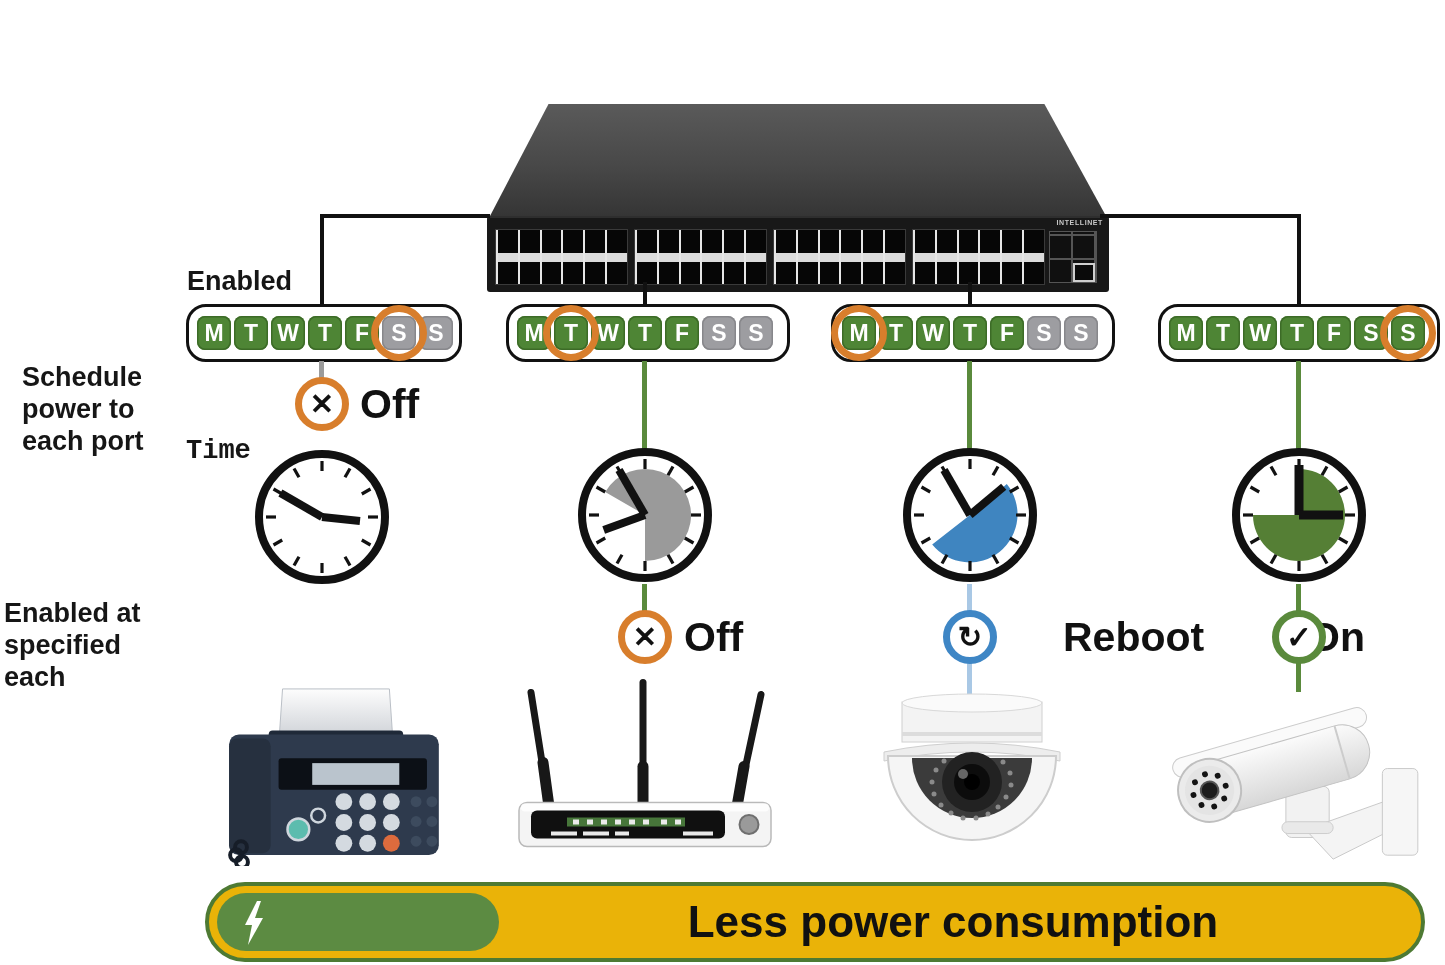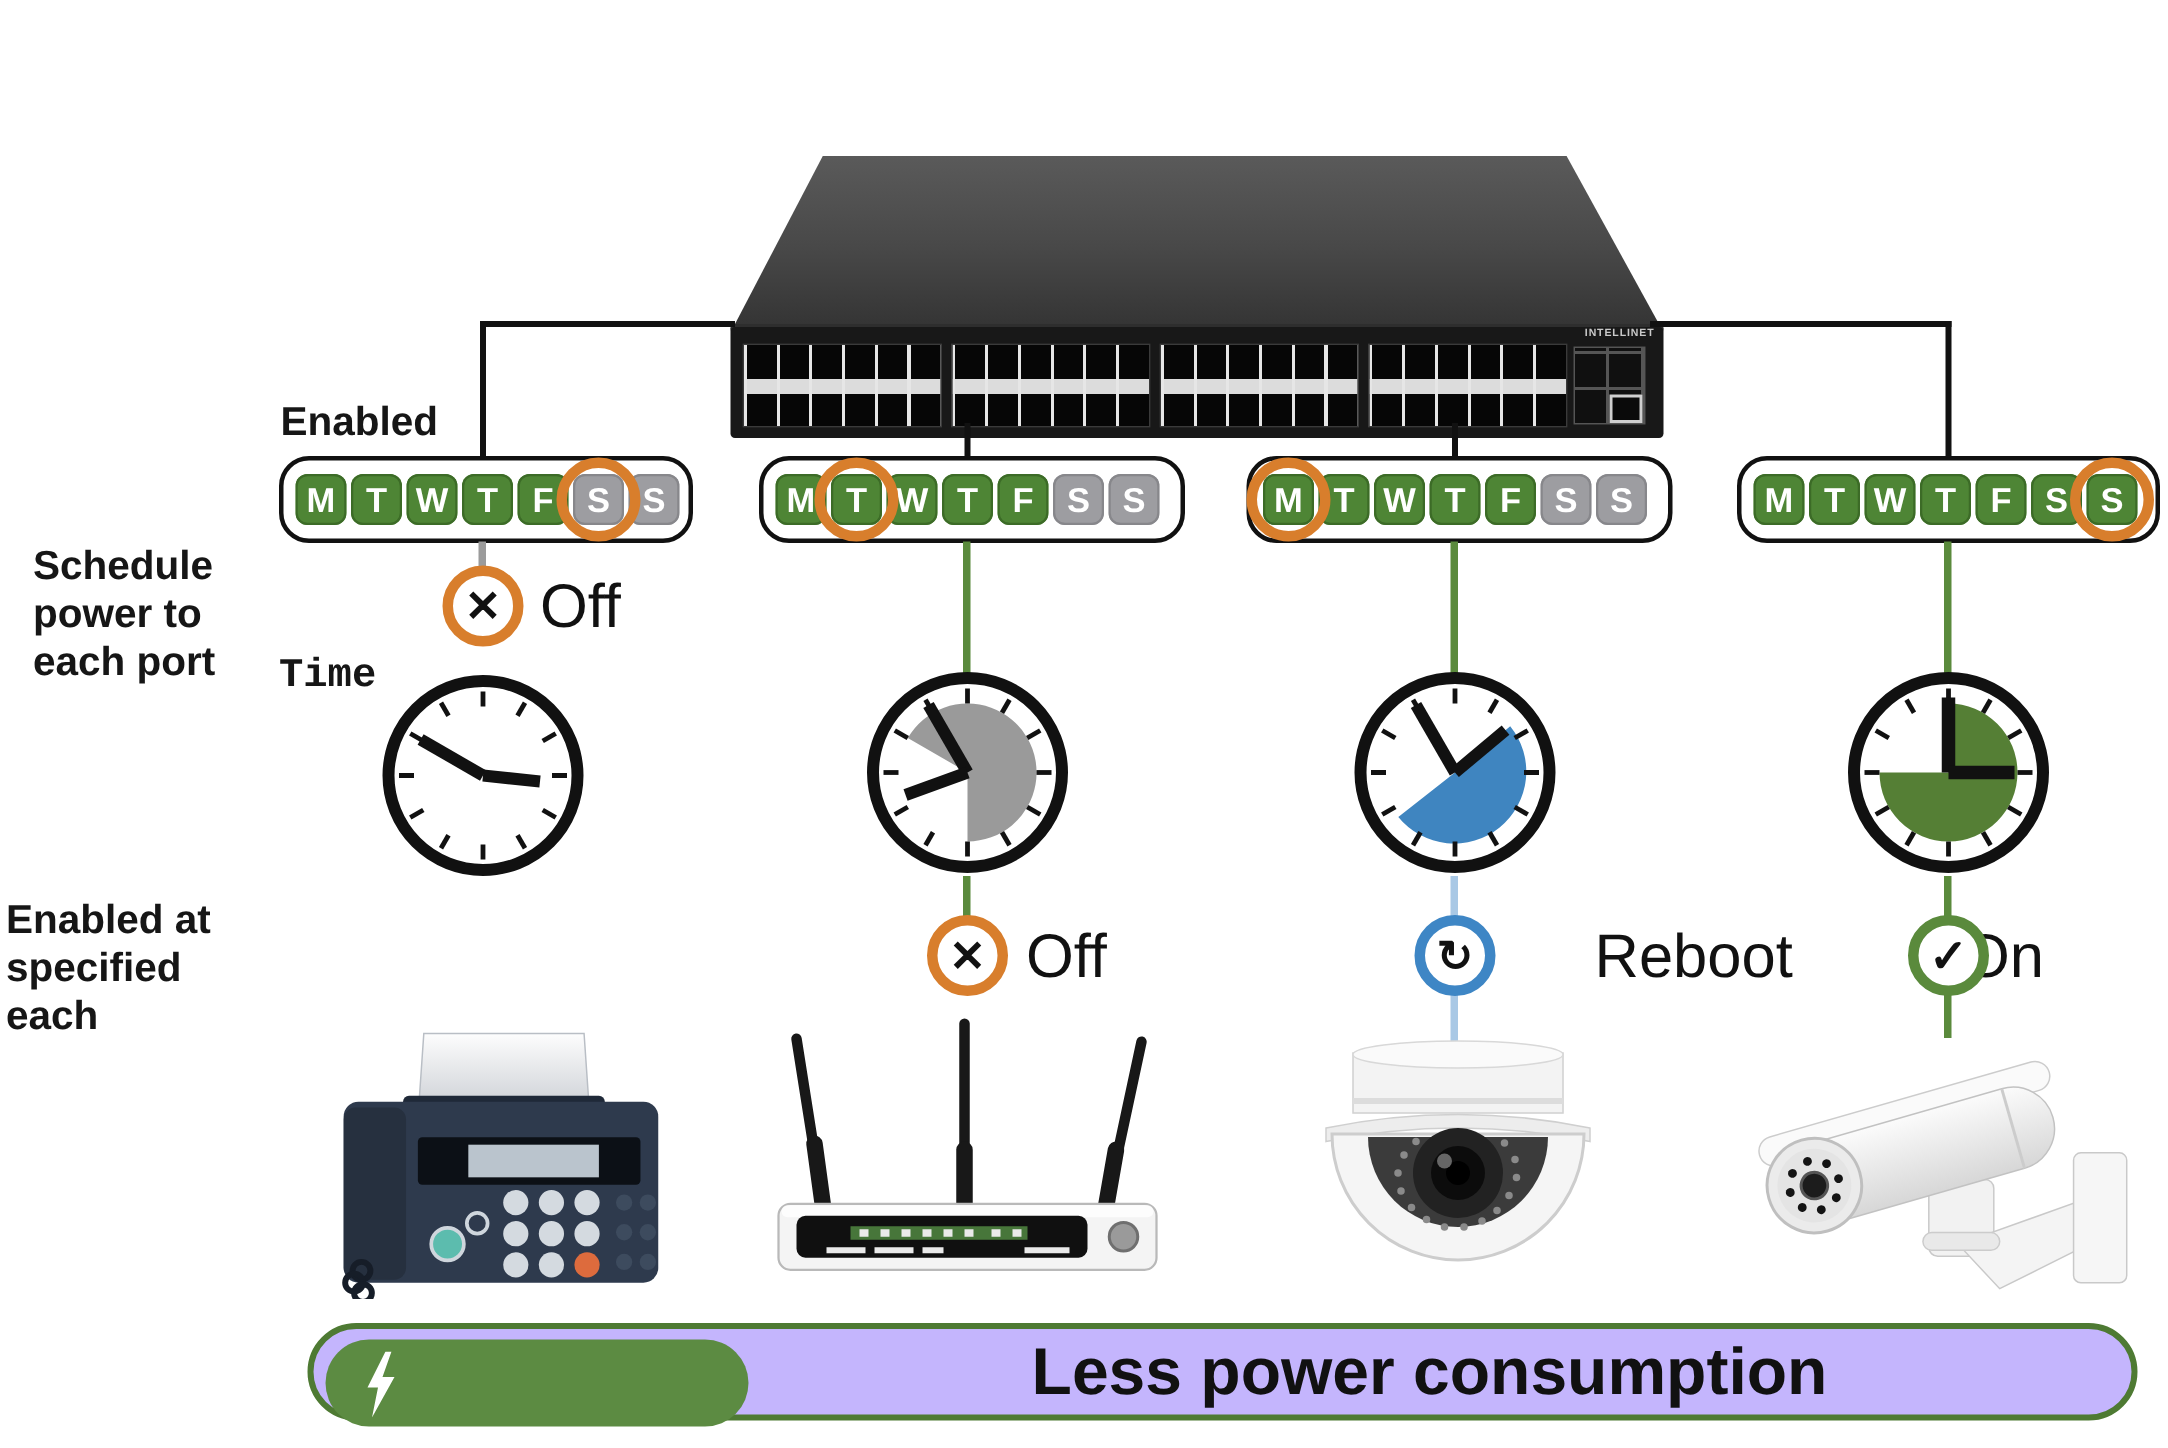--- a/index.html
+++ b/index.html
@@ -51,24 +51,24 @@
   .ring{position:absolute;left:50%;top:50%;width:56px;height:56px;margin:-28px 0 0 -28px;
         border:7px solid #d87e2c;border-radius:50%;box-sizing:border-box;z-index:5;}
 
   
   .status-circle{width:54px;height:54px;border-radius:50%;border:7px solid #d87e2c;background:#fff;
                  box-sizing:border-box;display:flex;align-items:center;justify-content:center;
                  font-weight:700;color:#111;z-index:4;}
   .status-off{border-color:#d87e2c;font-size:29px;}
   .status-reboot{border-color:#3e86c5;font-size:29px;}
   .status-on{border-color:#5a8a3c;font-size:31px;}
-  .status-lbl{font-size:41px;font-weight:400;color:#111;}
-
-  
-  .banner{left:205px;top:882px;width:1220px;height:65px;border:4px solid #4e7a33;background:#c4b5fd;
+  .status-lbl{font-size:41px;font-weight:700;color:#111;}
+
+  
+  .banner{left:205px;top:882px;width:1220px;height:80px;border:4px solid #4e7a33;background:#eab308;
           border-radius:42px;box-sizing:border-box;}
   .banner-fill{position:absolute;left:8px;top:7px;width:282px;height:58px;background:#5c8b42;border-radius:30px;}
   .banner-text{position:absolute;left:300px;right:24px;top:0;bottom:0;display:flex;align-items:center;
                justify-content:center;font-size:44px;font-weight:700;color:#111;}
   .bolt{position:absolute;left:24px;top:8px;}
 </style>
 </head>
 <body>
 
 <div id="canvas">

